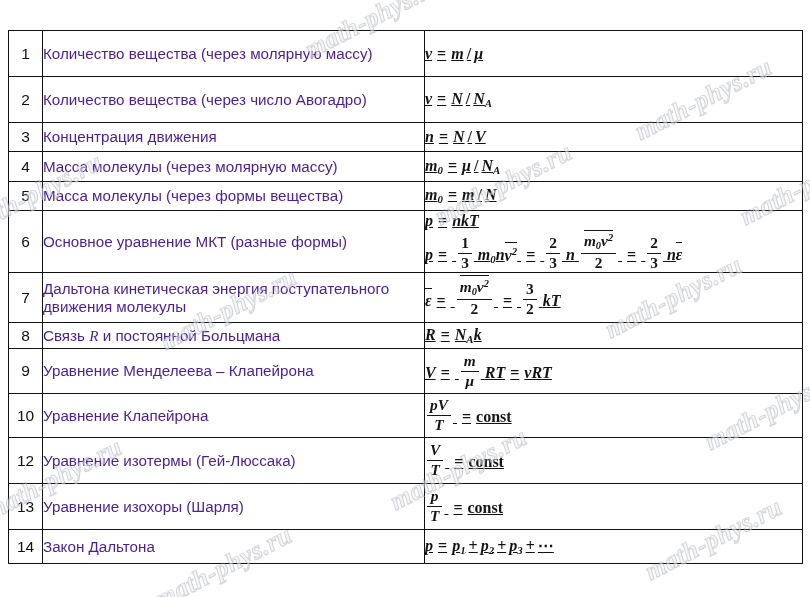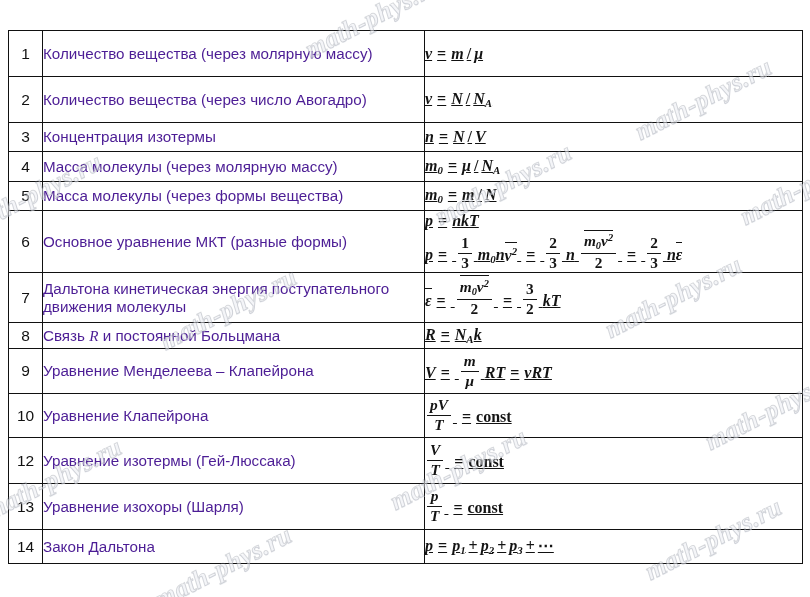--- a/index.html
+++ b/index.html
@@ -179,21 +179,21 @@
       <tr style="height:46px;">
         <td class="num">2</td>
         <td class="desc">Количество вещества (через число Авогадро)</td>
         <td class="form">
           <span class="math"><span>ν</span><span class="eq">=</span><span>N</span><span class="op">/</span><span>N<sub>A</sub></span></span>
         </td>
       </tr>
 
       <tr style="height:29px;">
         <td class="num">3</td>
-        <td class="desc">Концентрация изотермы</td>
+        <td class="desc">Концентрация движения</td>
         <td class="form">
           <span class="math"><span>n</span><span class="eq">=</span><span>N</span><span class="op">/</span><span>V</span></span>
         </td>
       </tr>
 
       <tr style="height:30px;">
         <td class="num">4</td>
         <td class="desc">Масса молекулы (через молярную массу)</td>
         <td class="form">
           <span class="math"><span>m<sub>0</sub></span><span class="eq">=</span><span>μ</span><span class="op">/</span><span>N<sub>A</sub></span></span>

